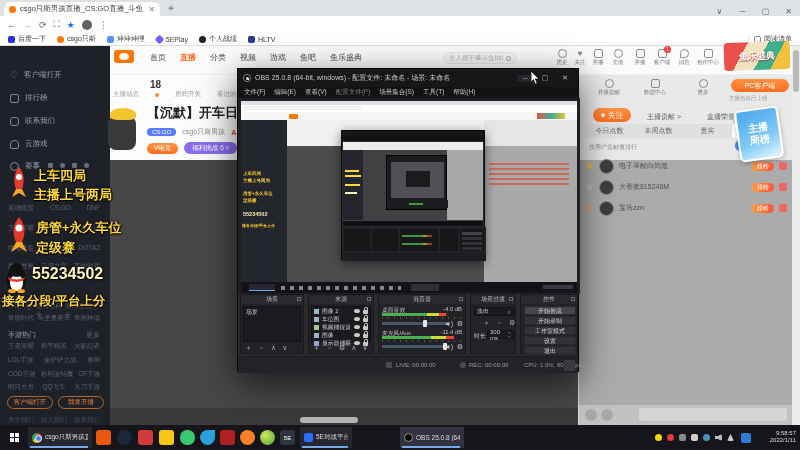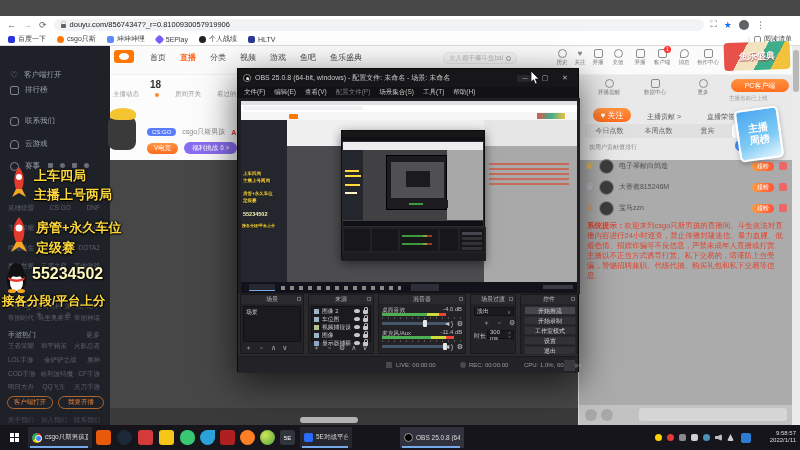--- a/index.html
+++ b/index.html
@@ -90,29 +90,36 @@
 .winlogo{width:9px;height:9px;background:linear-gradient(#fff,#fff) 0 0/4px 4px no-repeat,linear-gradient(#fff,#fff) 5px 0/4px 4px no-repeat,linear-gradient(#fff,#fff) 0 5px/4px 4px no-repeat,linear-gradient(#fff,#fff) 5px 5px/4px 4px no-repeat}
 .chrfav{width:10px;height:10px;border-radius:50%;background:conic-gradient(#ea4335 0 120deg,#fbbc05 120deg 240deg,#34a853 240deg 360deg);position:relative;flex:none}
 .chrfav::after{content:"";position:absolute;left:2.5px;top:2.5px;width:5px;height:5px;border-radius:50%;background:#4285f4;border:1px solid #fff}
 .clock{font-size:6px;color:#ddd;text-align:right;line-height:7px}
 </style>
 </head>
 <body>
 
 <div id="screen">
 
+  <div class="a" id="tabstrip">
+    <div class="tab">
+      <span class="fav"></span>
+      <span class="tabttl">csgo只斯男孩直播_CS:GO直播_斗鱼</span>
+      <span class="tabx">✕</span>
+    </div>
+    <span class="a" style="left:166px;top:1px;font-size:10px;color:#555">＋</span>
+    <span class="a wctl" style="right:0;top:0">
+      <span>∨</span><span>─</span><span>▢</span><span>✕</span>
+    </span>
+  </div>
 
   <div class="a" id="toolbar">
     <span class="navic">←</span>
     <span class="navic" style="color:#b3b3b3">→</span>
     <span class="navic">⟳</span>
-    <span class="urlpill">
-      <span class="lk" style="background:#5f6368"></span>
-      <span class="url">douyu.com/85674347?_r=0.8100930057919906</span>
-    </span>
     <span class="navic">⛶</span>
     <span class="navic" style="color:#1a73e8">★</span>
     <span style="width:10px;height:10px;border-radius:50%;background:#5f6368"></span>
     <span class="navic">⋮</span>
   </div>
 
   <div class="a" id="bmbar">
     <span class="bm">
         <span class="bmic" style="background:#2932e1"></span>
         <span>百度一下</span>
@@ -198,21 +205,21 @@
     </div>
   <div class="a" style="left:724px;top:42px;width:66px;height:28px;border-radius:4px;background:linear-gradient(120deg,#e8514a 0 30%,#f3e2c0 30% 55%,#3fae8a 55% 75%,#f2c23d 75%);display:flex;align-items:center;justify-content:center;transform:rotate(-2deg)">
     <span style="font-size:9px;font-weight:bold;color:#fff;text-shadow:0 1px 1px #933">鱼乐盛典</span>
   </div>
 
   <div class="a" id="lside">
     <div class="sitem" style="top:24px">
         <span style="font-size:9px;color:#8a8e9a;line-height:9px">♡</span>
         <span>客户端打开</span>
       </div>
-    <div class="sitem" style="top:39px">
+    <div class="sitem" style="top:47px">
         <span class="sic"></span>
         <span>排行榜</span>
       </div>
     <div class="sitem" style="top:70px">
         <span class="sic" style="border-radius:3px"></span>
         <span>联系我们</span>
       </div>
     <div class="sitem" style="top:93px">
         <span class="sic" style="border-radius:4px 4px 2px 2px"></span>
         <span>云游戏</span>
@@ -305,20 +312,21 @@
   <div class="a flex" style="left:113px;top:90px;gap:16px">
     <span style="font-size:6.5px;color:#999">主播动态</span>
     <span style="width:4px;height:4px;background:#ff8a2b;border-radius:50%"></span>
     <span style="font-size:6.5px;color:#999">房间开关</span>
     <span style="font-size:6.5px;color:#999">看过的</span>
   </div>
   <div class="a" style="left:104px;top:104px;width:36px;height:48px">
     <span class="a" style="left:4px;top:12px;width:28px;height:34px;background:#3a3a3a;border-radius:8px"></span>
     <span class="a" style="left:6px;top:4px;width:26px;height:12px;background:#f5c431;border-radius:50% 50% 30% 30%"></span>
   </div>
+  <span class="a tx" style="left:147px;top:104px;font-size:13px;font-weight:bold;color:#222">【沉默】开车日</span>
   <span class="a" style="left:252px;top:110px;font-size:6px;color:#bbb">举报</span>
   <div class="a flex" style="left:147px;top:127px;gap:6px">
     <span style="background:#5b7cfa;color:#fff;font-size:6px;padding:1px 5px;border-radius:6px">CS:GO</span>
     <span style="font-size:7px;color:#888">csgo只斯男孩</span>
     <span style="color:#e03a2f;font-size:7px;font-weight:bold">A</span>
     <span style="font-size:7px;color:#999">74</span>
   </div>
   <div class="a flex" style="left:147px;top:142px;gap:6px">
     <span class="pill-o" style="height:11px;padding:0 7px;font-size:6.5px">V电竞</span>
     <span style="background:#8a6cf0;color:#fff;font-size:6.5px;padding:1.5px 8px;border-radius:7px">福利挑战 6 &gt;</span>
@@ -382,23 +390,20 @@
       <span class="ricon"></span>
     </div>
     <div class="rankrow" style="top:123px">
       <span class="crown" style="color:#d39a6a">♛</span>
       <span class="rava"></span>
       <span class="rname">宝马zzn</span>
       <span class="rbadge">超粉</span>
       <span class="ricon"></span>
     </div>
 
-    <div class="a" style="left:8px;top:146px;width:198px;font-size:7.5px;line-height:10px;color:#e0442e">
-      <span style="font-weight:bold">系统提示：</span><span>欢迎来到csgo只斯男孩的直播间。斗鱼依法对直播内容进行24小时巡查，禁止传播封建迷信、暴力血腥、低俗色情、招嫖诈骗等不良信息，严禁未成年人直播或打赏。主播以不正当方式诱导打赏、私下交易的，请谨防上当受骗，警惕招聘兼职、代练代抽、购买礼包和私下交易等信息。</span>
-    </div>
 
     <div class="a" style="left:0;top:330px;width:214px;height:20px;background:#c2c2c2">
       <span class="a" style="left:6px;top:4px;width:12px;height:12px;background:#a8a8a8;border-radius:50%"></span>
       <span class="a" style="left:22px;top:4px;width:12px;height:12px;background:#a8a8a8;border-radius:50%"></span>
       <span class="a" style="left:60px;top:3px;width:148px;height:13px;background:#d6d6d6;border-radius:3px"></span>
     </div>
   </div>
 
   <div class="a" style="left:792px;top:46px;width:8px;height:379px;background:#ececec">
     <div class="a" style="left:1px;top:4px;width:6px;height:42px;background:#b8b8b8;border-radius:3px"></div>

